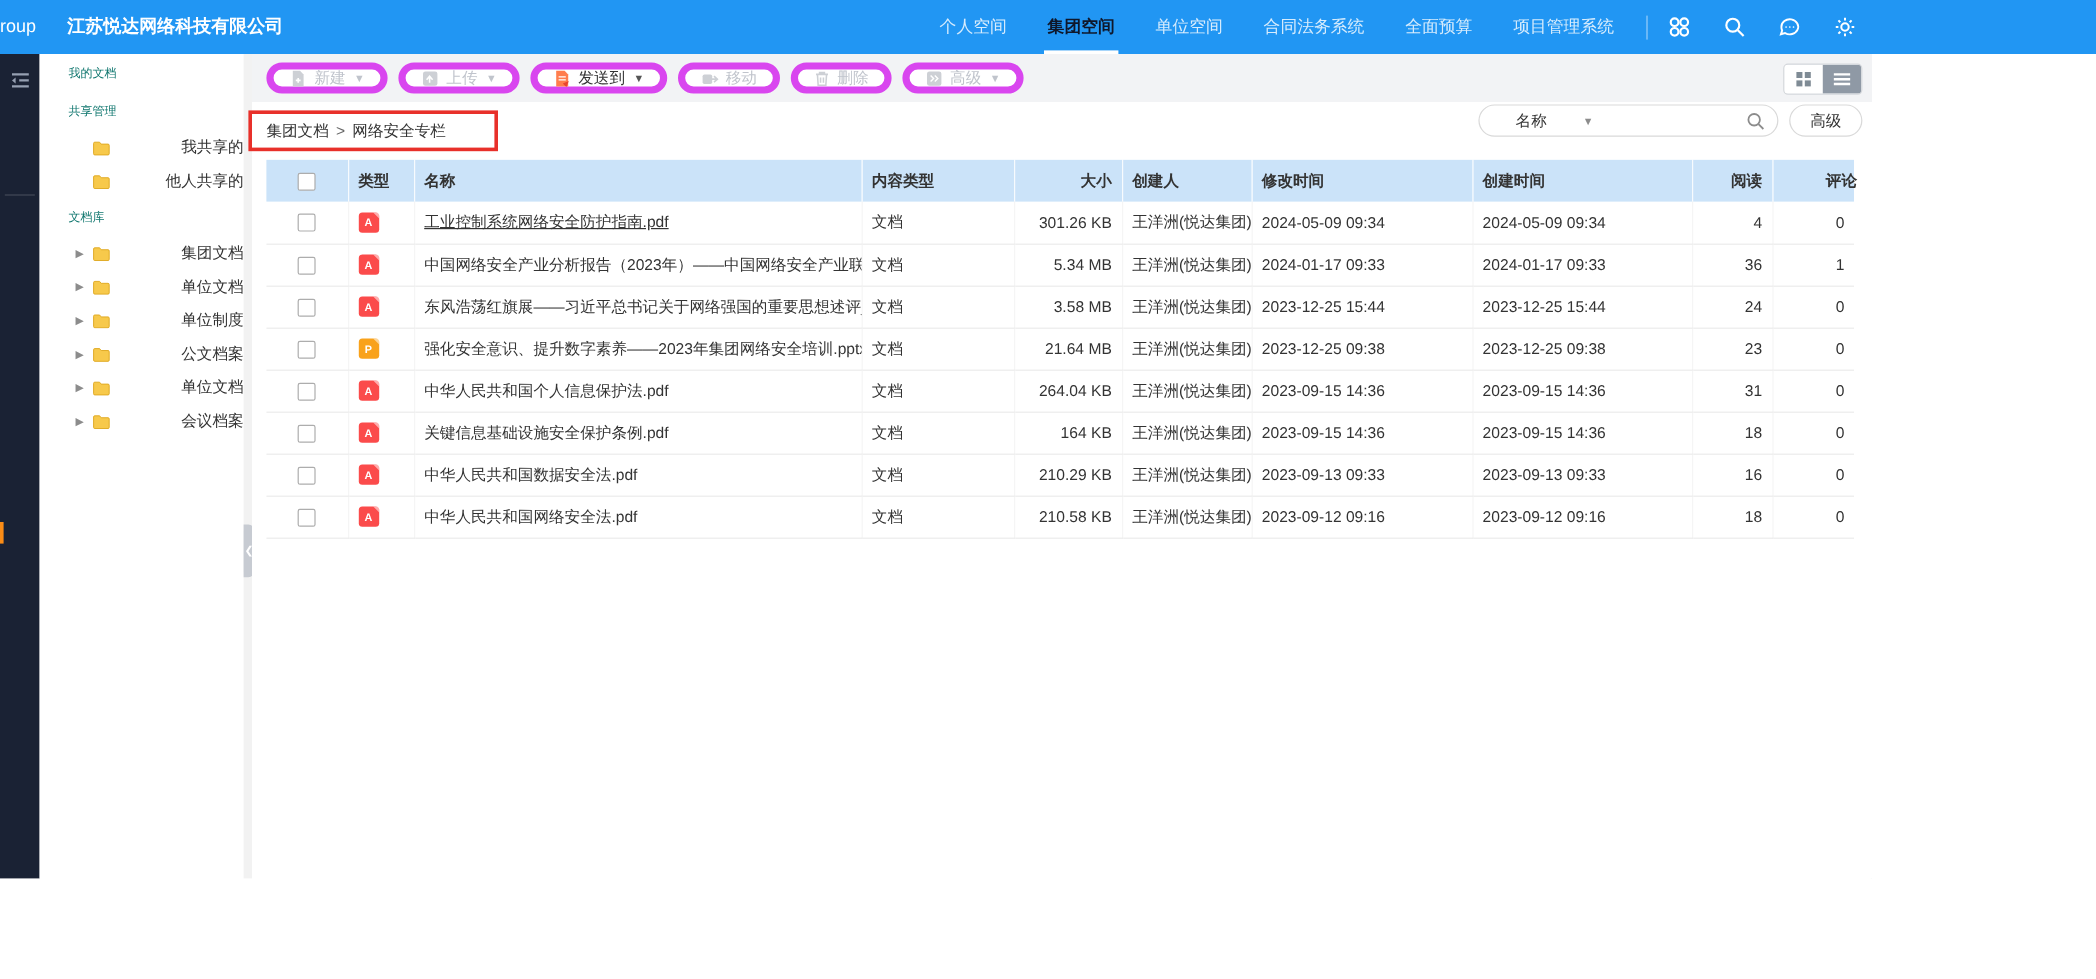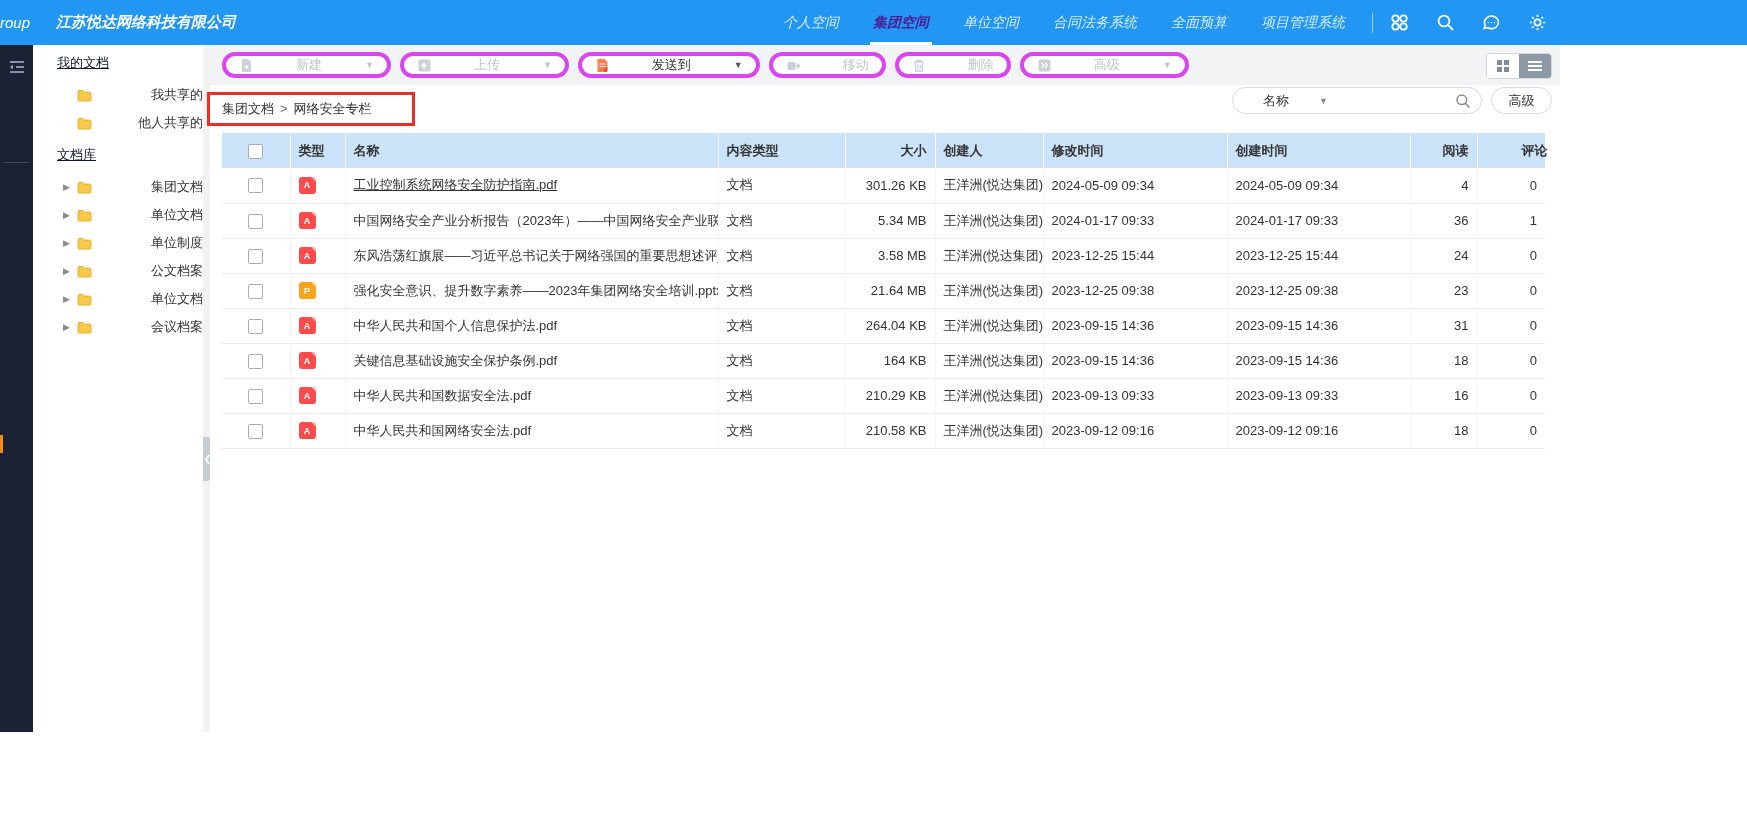--- a/index.html
+++ b/index.html
@@ -1,57 +1,57 @@
 <!DOCTYPE html>
 <html><head>
 <meta charset="utf-8">
 <style>
   * { margin:0; padding:0; box-sizing:border-box; }
   html,body { width:1747px; height:816px; background:#fff;
     font-family:"Liberation Sans","DejaVu Sans",sans-serif; font-size:13px; color:#333; }
 
   
   .topbar { width:1747px; height:45px; background:#2196f3; display:flex; align-items:center;
-    padding-right:200px; color:#fff;font-style:italic; }
+    padding-right:200px; color:#fff; }
   .logo-frag { font-size:15px; color:#fff; margin-left:0; white-space:nowrap; }
   .company { font-size:15px; font-weight:bold; margin-left:26px; white-space:nowrap; }
   .top-nav { display:flex; align-items:stretch; height:45px; margin-left:auto; }
   .nav-item { display:flex; align-items:center; padding:0 17px; font-size:14px;
     color:rgba(255,255,255,.82); cursor:pointer; position:relative; }
-  .nav-item.active { color:#4c1d95; font-weight:bold; }
+  .nav-item.active { color:#0f172a; font-weight:bold; }
   .nav-item.active::after { content:""; position:absolute; left:14px; right:14px; bottom:0;
     height:3px; background:#fff; }
   .top-sep { width:1px; height:20px; background:rgba(255,255,255,.55); align-self:center; margin:0 10px; }
   .top-icons { display:flex; align-items:center; gap:26px; margin-left:6px; }
   .top-icon { width:20px; height:20px; display:flex; align-items:center; justify-content:center; cursor:pointer; }
 
   
   .app-body { position:relative; width:1560px; height:687px; background:#fff;
     border-right:1px solid #ececec; }
 
   .dark-rail { position:absolute; left:0; top:0; width:33px; height:687px; background:#1a2234; }
   .rail-toggle { position:absolute; left:7px; top:12px; width:20px; height:20px; cursor:pointer; }
   .rail-div { position:absolute; left:4px; top:117px; width:25px; height:1px; background:rgba(255,255,255,.18); }
   .rail-orange { position:absolute; left:0; top:390px; width:3px; height:18px; background:#fa8c16; }
 
   .sidebar { position:absolute; left:33px; top:0; width:170px; height:687px; background:#fff; }
-  .side-root { padding:9px 0 9px 24px; font-size:13px; color:#0f172a; cursor:pointer; white-space:nowrap;text-decoration:underline; }
+  .side-root { padding:9px 0 9px 24px; font-size:10px; color:#0f766e; cursor:pointer; white-space:nowrap; }
   .side-node { display:flex; align-items:center; padding:5px 0 5px 44px; cursor:pointer; white-space:nowrap; position:relative;justify-content:space-between; }
   .side-node .tri { position:absolute; left:30px; font-size:9px; color:#8c8c8c; }
   .side-node .folder { margin-right:7px; display:inline-flex; }
   .scroll-gutter { position:absolute; left:203px; top:0; width:7px; height:687px; background:#f2f2f2; }
   .collapse-handle { position:absolute; left:203px; top:392px; width:9px; height:44px; background:#c7cbd2;
     border-radius:0 5px 5px 0; cursor:pointer; display:flex; align-items:center; justify-content:center;
     color:#fff; font-size:9px; }
 
   
   .content { position:absolute; left:210px; top:0; width:1350px; height:687px; background:#fff; }
   .toolbar-band { position:relative; height:40px; background:#f2f3f5; display:flex; align-items:center; padding-left:12px; }
-  .tb-btn { height:26px; border:4px solid #d946ef; border-radius:14px; background:#fff; display:inline-flex;
-    align-items:center; padding:0 13px; margin-right:9px; cursor:pointer; font-size:13px; color:#333;gap:36px; }
+  .tb-btn { height:26px; border:6px solid #d946ef; border-radius:14px; background:#fff; display:inline-flex;
+    align-items:center; padding:0 13px; margin-right:9px; cursor:pointer; font-size:13px; color:#333; }
   .tb-btn.disabled { color:#c0c4cc; cursor:default; }
   .tb-btn .ic { display:inline-flex; margin-right:6px; }
   .tb-btn .caret { margin-left:7px; font-size:9px; color:#c0c4cc; }
   .tb-btn:not(.disabled) .caret { color:#555; }
   .view-toggle { position:absolute; right:8px; top:8px; display:flex; border-radius:4px; overflow:hidden;
     border:1px solid #d4d7db; }
   .vt-seg { width:32px; height:24px; display:flex; align-items:center; justify-content:center; cursor:pointer; background:#fff; }
   .vt-seg.sel { background:#8f99a5; }
 
   .crumb-band { position:relative; height:48px; background:#fff; }
@@ -149,20 +149,21 @@
           <line x1="3" y1="15" x2="17" y2="15"></line>
         <path d="M6 7.5 3 10l3 2.5" fill="#96a0b2" stroke="none"></path>
       </svg>
     </span>
     <span class="rail-div"></span>
     <span class="rail-orange"></span>
   </div>
 
   <div class="sidebar">
       <div class="side-root">我的文档</div>
+      <div class="side-root">共享管理</div>
       <div class="side-node">
         <span class="folder">
           <svg width="15" height="13" viewBox="0 0 15 13">
             <path d="M1 2.5a1 1 0 0 1 1-1h4l1.3 1.6H13a1 1 0 0 1 1 1v7a1 1 0 0 1-1 1H2a1 1 0 0 1-1-1z" fill="#f7c94b" stroke="#e0a922" stroke-width=".8"></path>
           </svg>
         </span>
         <span>我共享的</span>
       </div>
       <div class="side-node">
         <span class="folder">

